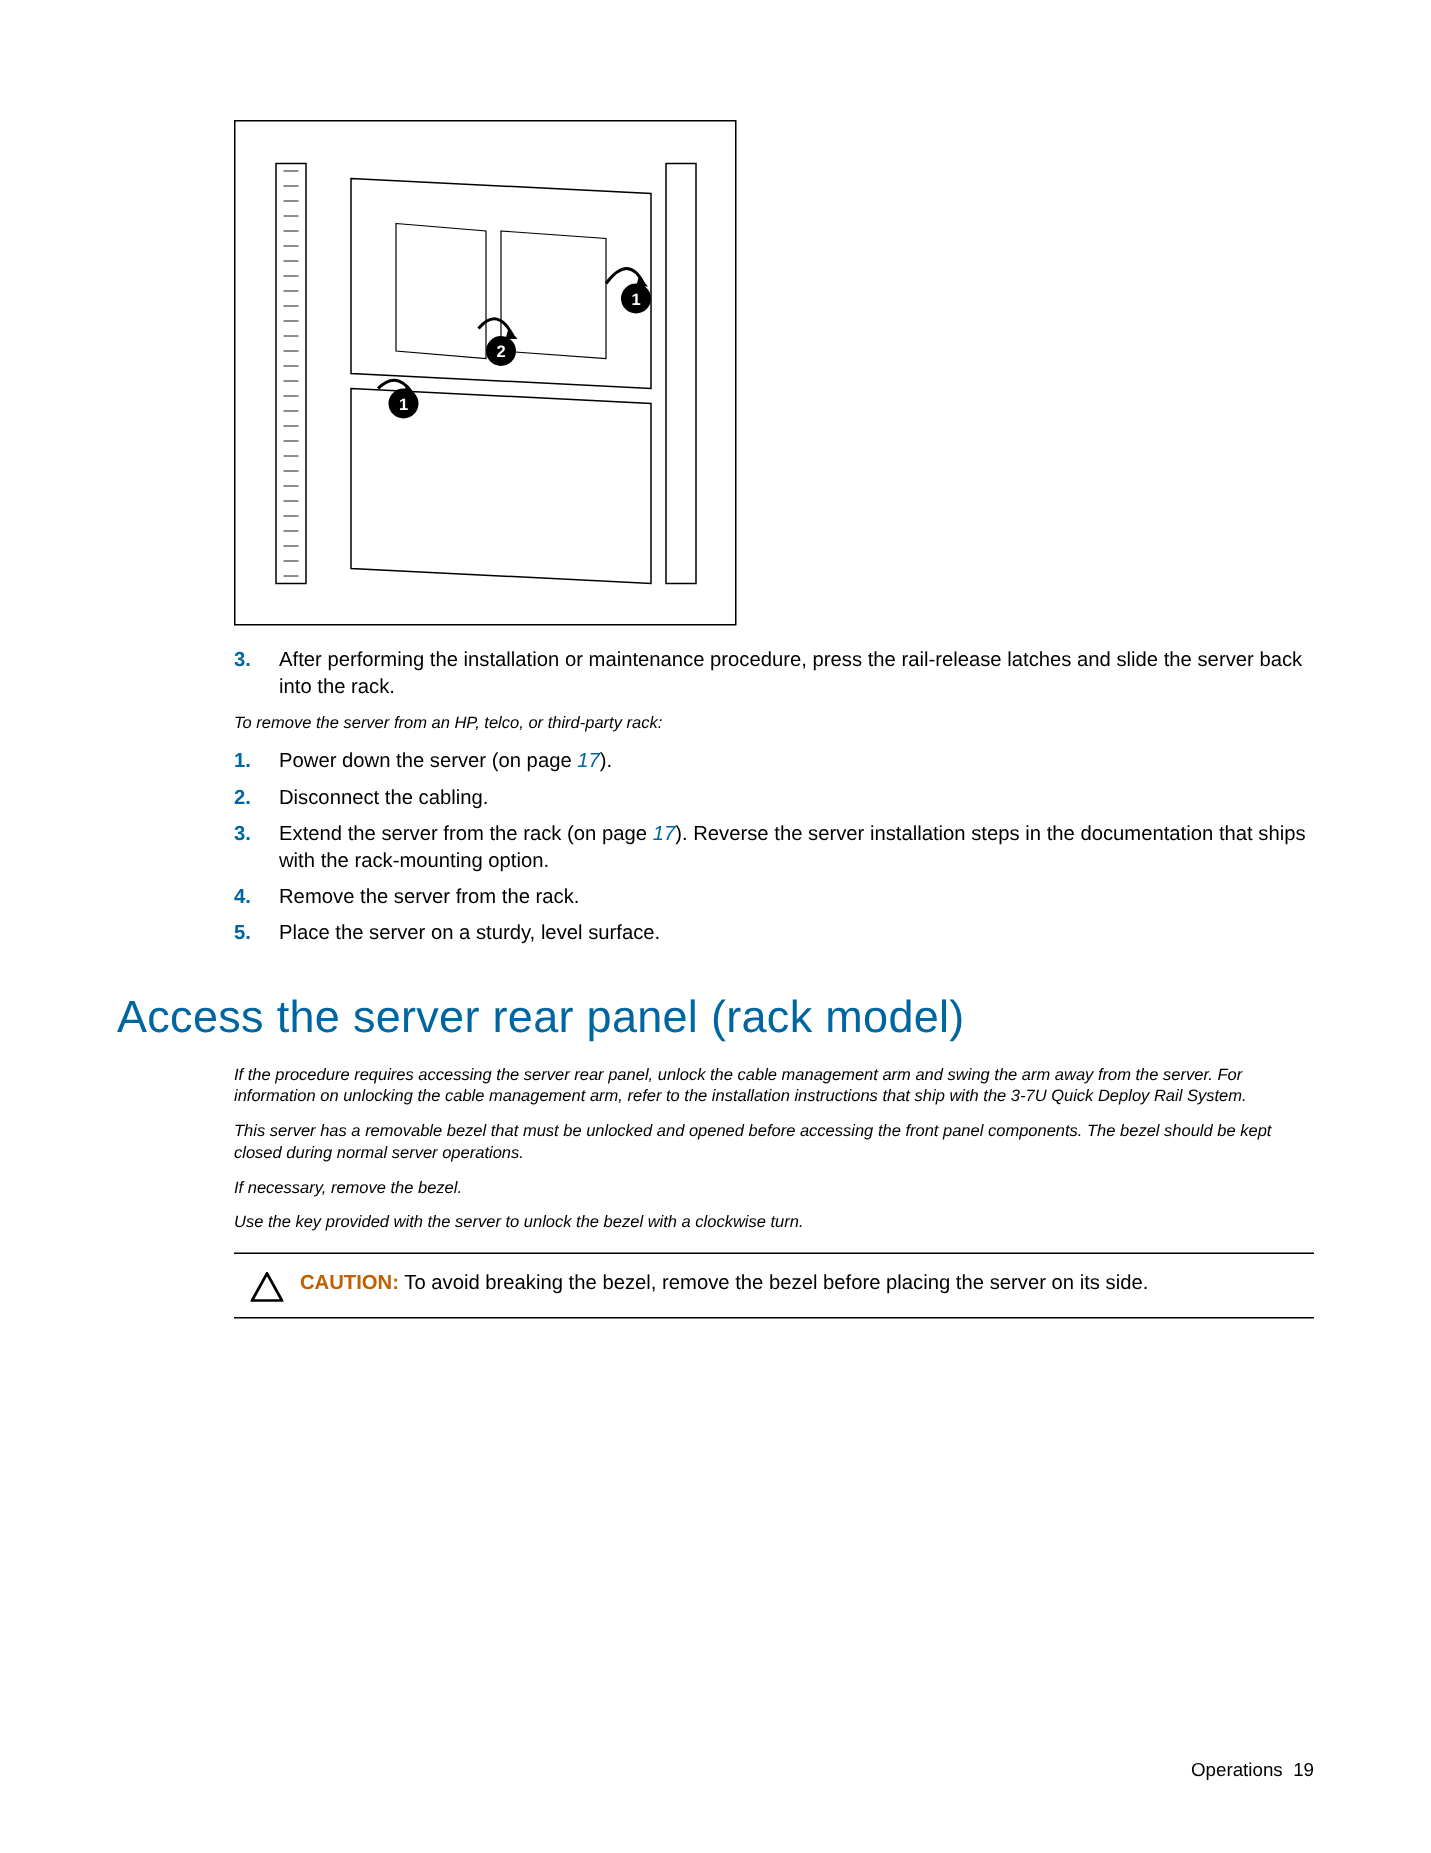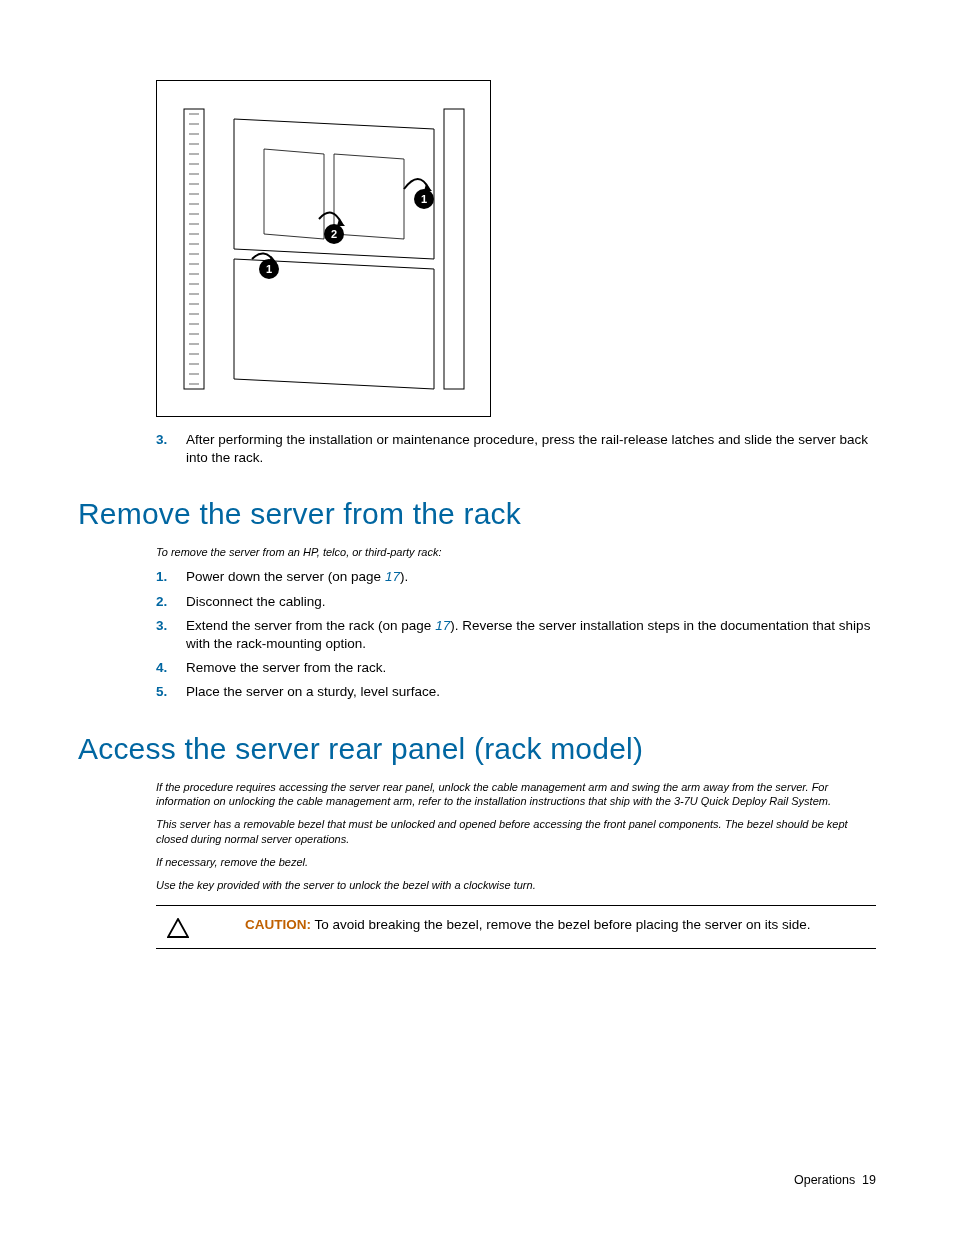--- a/index.html
+++ b/index.html
@@ -64,21 +64,20 @@
     font-style: italic;
   }
   .caution-box {
     margin: 12px 0 0 78px;
     border-top: 1px solid #000;
     border-bottom: 1px solid #000;
     padding: 10px 0;
     display: flex;
     align-items: flex-start;
     font-size: 13.5px;
-    gap: 45px;
   }
   .caution-icon {
     width: 44px;
     display:flex;
     justify-content:center;
     padding-top:2px;
   }
   .caution-text {
     flex:1;
     line-height:1.35;
@@ -150,21 +149,20 @@
       <path d="M 78 160 Q 90 148 100 162" fill="none" stroke="#000" stroke-width="2"></path>
       <polygon points="97,157 103,164 95,164" fill="#000"></polygon>
     </svg>
   </div>
 
   <div class="ol-item">
     <div class="ol-num">3.</div>
     <div class="ol-body">After performing the installation or maintenance procedure, press the rail-release latches and slide the server back into the rack.</div>
   </div>
 
-  <h2 class="section">Remove the server from the rack</h2>
   <div class="body-para">To remove the server from an HP, telco, or third-party rack:</div>
 
   <div id="section1-steps">
       <div class="ol-item">
         <div class="ol-num">1.</div>
         <div class="ol-body">Power down the server (on page <a class="pg" href="#">17</a>).</div>
       </div>
       <div class="ol-item">
         <div class="ol-num">2.</div>
         <div class="ol-body">Disconnect the cabling.</div>

